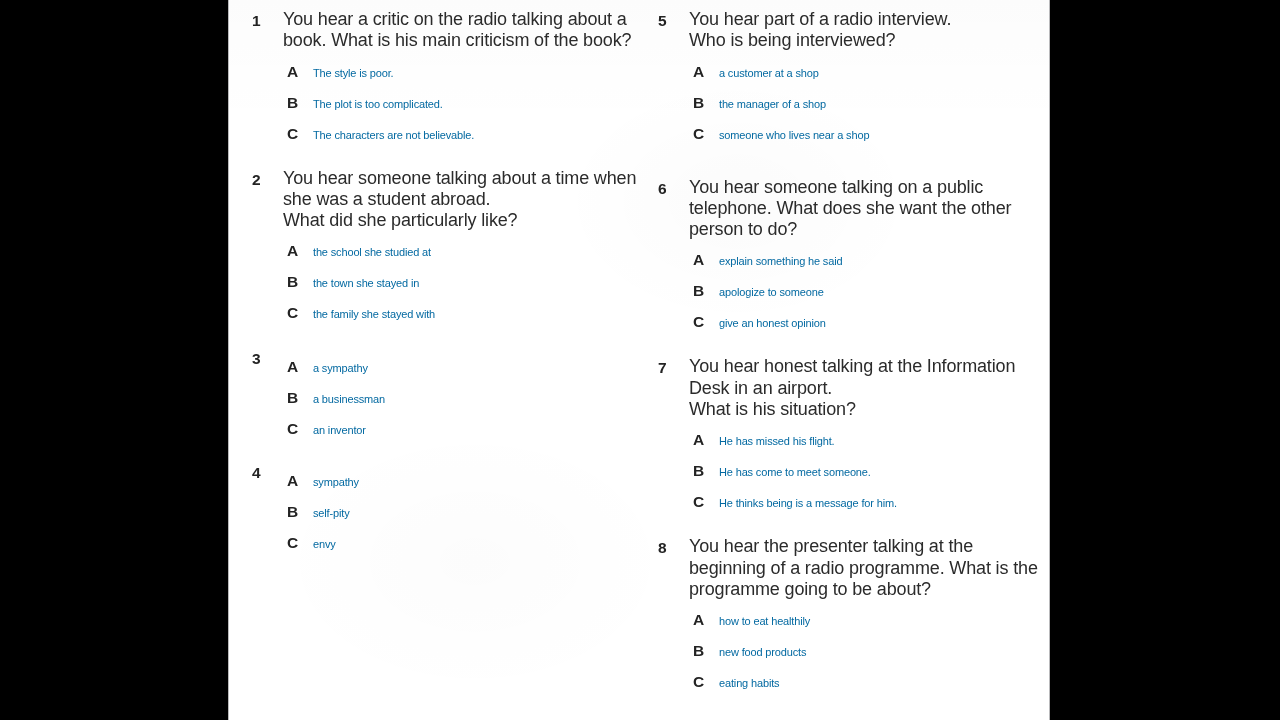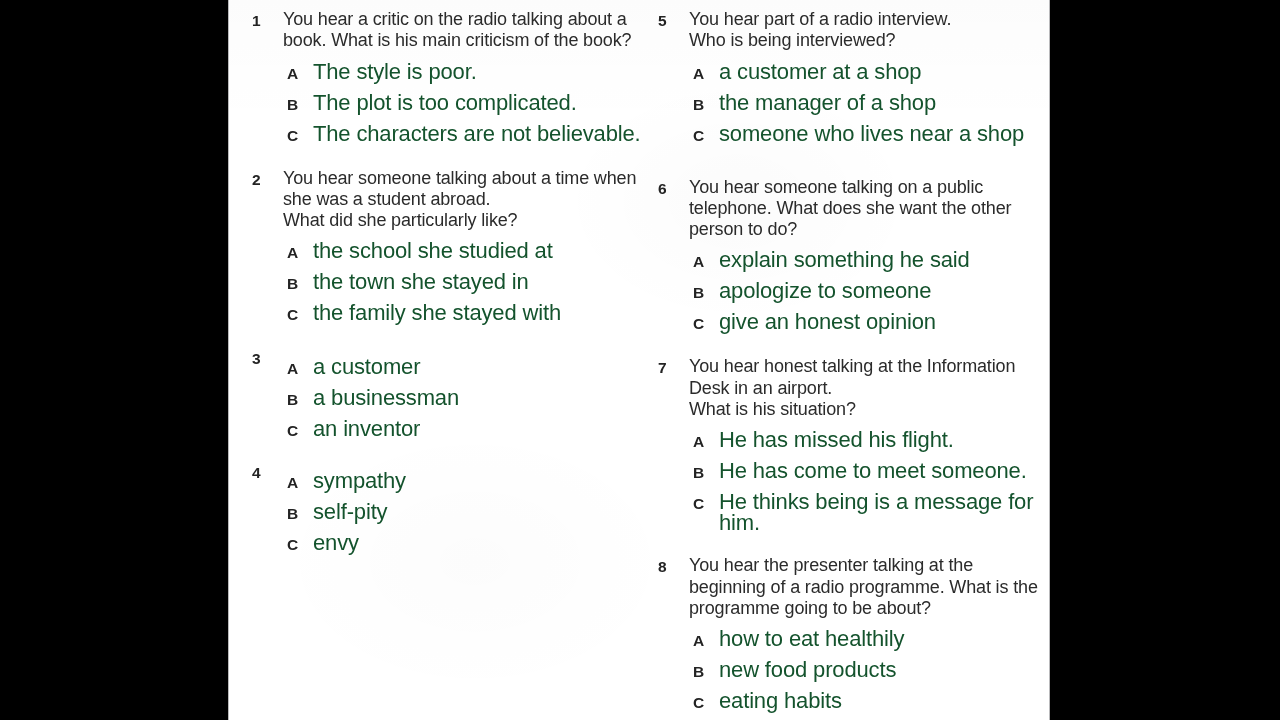--- a/index.html
+++ b/index.html
@@ -111,22 +111,22 @@
     font-size: 15.5px;
     font-weight: bold;
     color: #232323;
     line-height: 21px;
     padding-left: 4px;
     box-sizing: border-box;
   }
 
   .opt-text {
     flex: 1 1 auto;
-    font-size: 22px;
-    color: #14532d;
+    font-size: 11px;
+    color: #0369a1;
     line-height: 21px;
     letter-spacing: -0.15px;
   }
 
   
   .column-left  .question.q1 { margin-top: 0px; }
   .column-left  .question.q2 { margin-top: 22px; }
   .column-left  .question.q3 { margin-top: 22px; }
   .column-left  .question.q4 { margin-top: 20px; }
 
@@ -187,21 +187,21 @@
             </div>
           </div>
         </div>
 
         <div class="question q3">
           <div class="q-number">3</div>
           <div class="q-body">
             <div class="options">
               <div class="option">
                 <div class="opt-letter">A</div>
-                <div class="opt-text">a customer</div>
+                <div class="opt-text">a sympathy</div>
               </div>
               <div class="option">
                 <div class="opt-letter">B</div>
                 <div class="opt-text">a businessman</div>
               </div>
               <div class="option">
                 <div class="opt-letter">C</div>
                 <div class="opt-text">an inventor</div>
               </div>
             </div>

